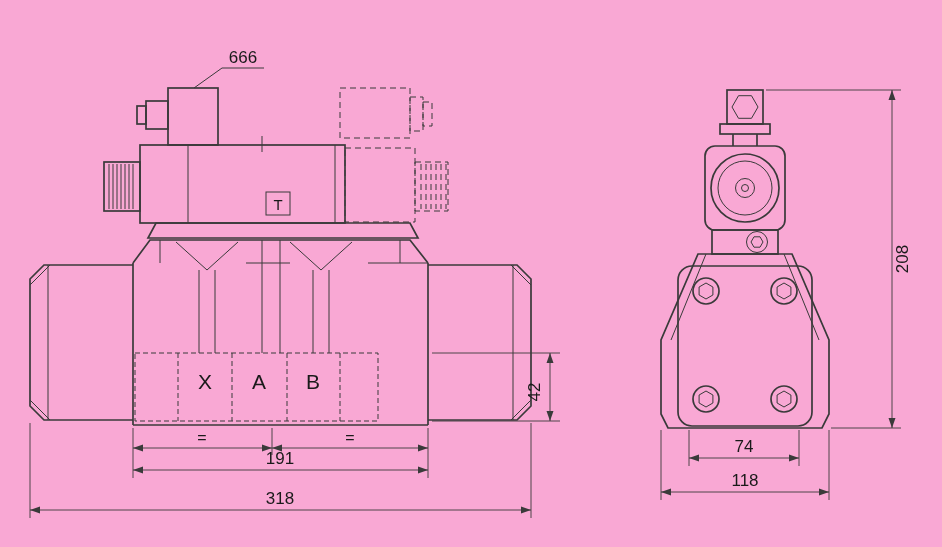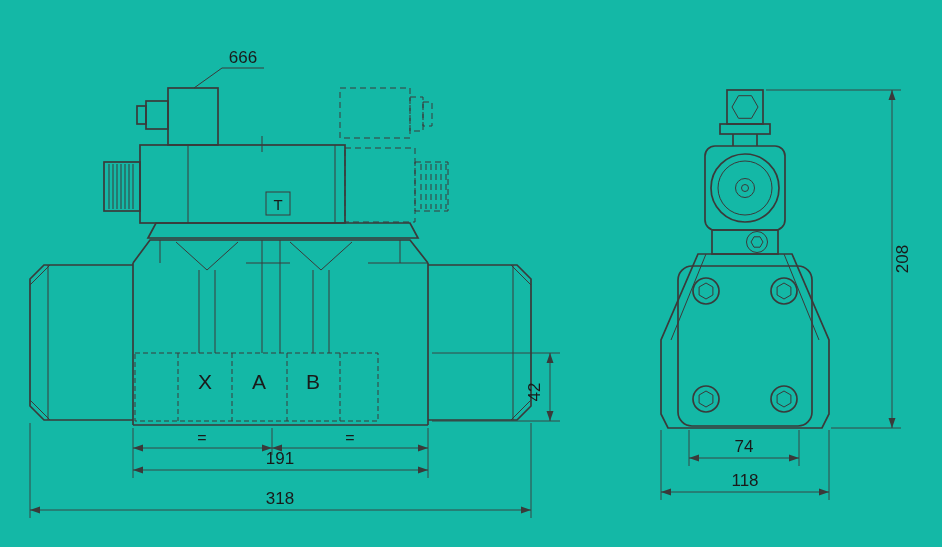--- a/index.html
+++ b/index.html
@@ -1,16 +1,16 @@
 <!DOCTYPE html>
 <html><head>
 <meta charset="utf-8">
 <style>
   html,body{margin:0;padding:0;background:#ffffff;}
-  .page{width:942px;height:547px;background:#14b8a6;position:relative;overflow:hidden;}
+  .page{width:942px;height:547px;background:#f9a8d4;position:relative;overflow:hidden;}
   svg{display:block;}
   .thick{stroke-width:1.7;}
   .thin{stroke-width:1;}
   .dim line{stroke-width:0.9;}
   .dash{stroke-dasharray:6 4;}
   .dashfine{stroke-dasharray:5 3;}
   .labels text{
     font-family:"Liberation Sans","DejaVu Sans",sans-serif;
     font-size:17px;
     text-anchor:middle;

